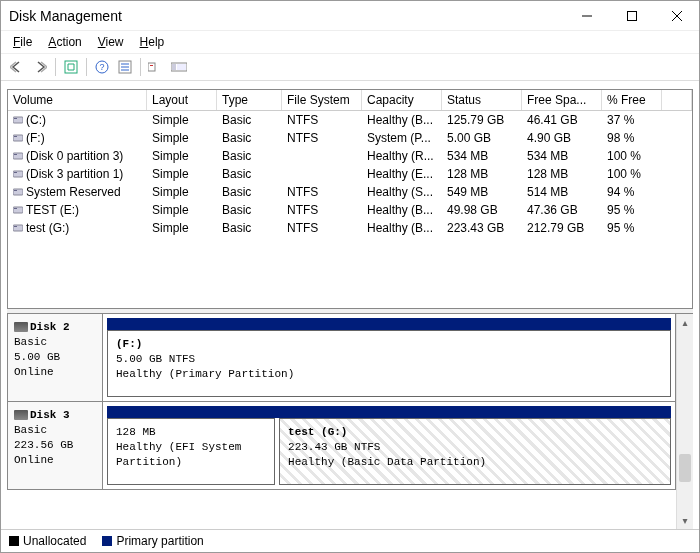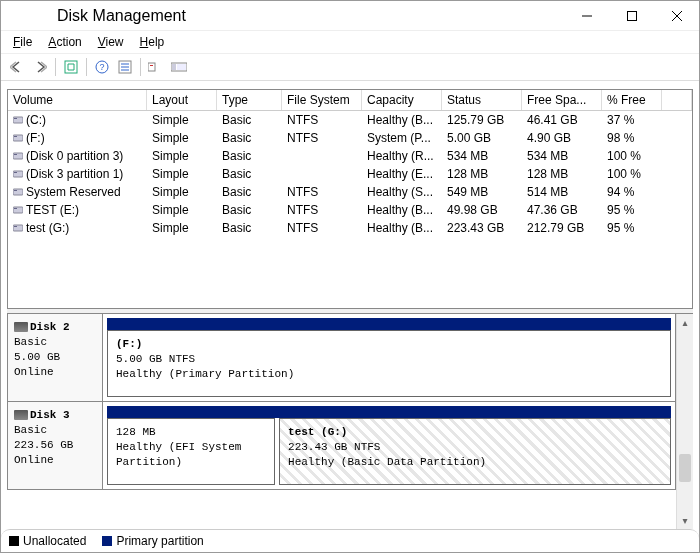--- a/index.html
+++ b/index.html
@@ -1,20 +1,20 @@
 <!DOCTYPE html>
 <html><head>
 <meta charset="utf-8">
 <style>
 * { box-sizing: border-box; margin: 0; padding: 0; }
 body { font-family: "Segoe UI", Tahoma, sans-serif; font-size: 12px; color: #000; background: #fff; width: 700px; height: 553px; border: 1px solid #999; display: flex; flex-direction: column; overflow: hidden; }
 
 
 .titlebar { display: flex; align-items: center; height: 30px; padding: 0 0 0 8px; border-bottom: 1px solid #eee; }
-.titlebar .title { flex: 1; font-size: 16px; margin-left: 48px; }
+.titlebar .title { flex: 1; font-size: 14px; }
 .titlebar .ctl { width: 45px; height: 28px; display: flex; align-items: center; justify-content: center; }
 .titlebar .ctl svg { pointer-events: none; }
 
 
 .menubar { display: flex; gap: 4px; padding: 2px 6px; font-size: 12px; }
 .menubar .mitem { padding: 2px 6px; cursor: default; }
 .menubar .mitem .ul { text-decoration: underline; }
 
 
 .toolbar { display: flex; align-items: center; gap: 3px; padding: 2px 6px; border-top: 1px solid #eee; border-bottom: 1px solid #ddd; height: 28px; }
@@ -50,21 +50,21 @@
 .parts-body { flex: 1; display: flex; gap: 4px; margin-top: 0; }
 .part { border: 1px solid #666; padding: 6px 8px; font-size: 11px; line-height: 1.35; background: #fff; }
 .part.hatched { background: repeating-linear-gradient(45deg,#fff,#fff 5px,#e6e6e6 5px,#e6e6e6 8px); }
 .part .pname { font-weight: bold; }
 
 .scrollbar { width: 17px; background: #f0f0f0; border-left: 1px solid #ddd; position: relative; }
 .scrollbar .arrow { height: 17px; display: flex; align-items: center; justify-content: center; color: #666; font-size: 10px; }
 .scrollbar .thumb { position: absolute; left: 2px; right: 2px; top: 140px; height: 28px; background: #cfcfcf; border-radius: 2px; }
 
 
-.legend { border-top: 1px solid #ccc; padding: 4px 8px; display: flex; gap: 16px; font-size: 12px; align-items: center; border-radius: 9px; }
+.legend { border-top: 1px solid #ccc; padding: 4px 8px; display: flex; gap: 16px; font-size: 12px; align-items: center; }
 .lg { display: flex; align-items: center; gap: 4px; }
 .sw { width: 10px; height: 10px; display: inline-block; }
 .sw.un { background: #000; }
 .sw.pp { background: #001d7a; }
 </style>
 </head>
 <body>
 
 <div class="titlebar">
   <span class="title">Disk Management</span>

